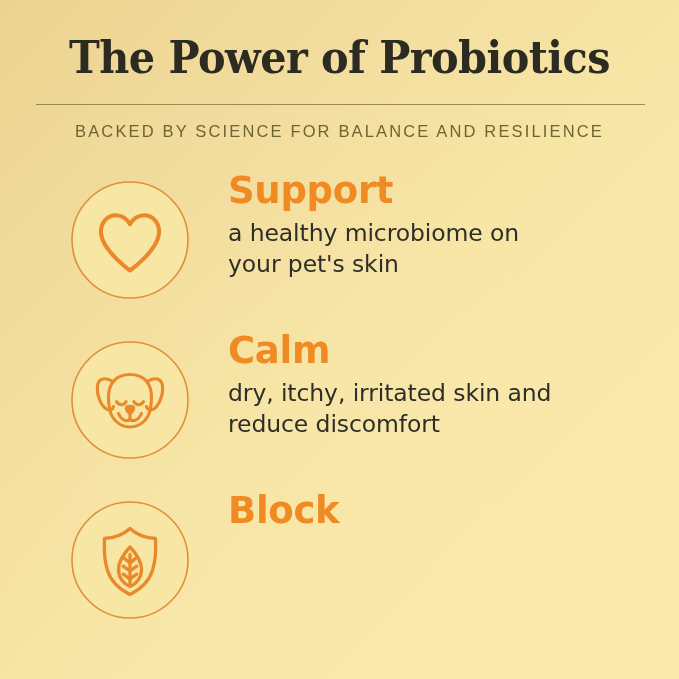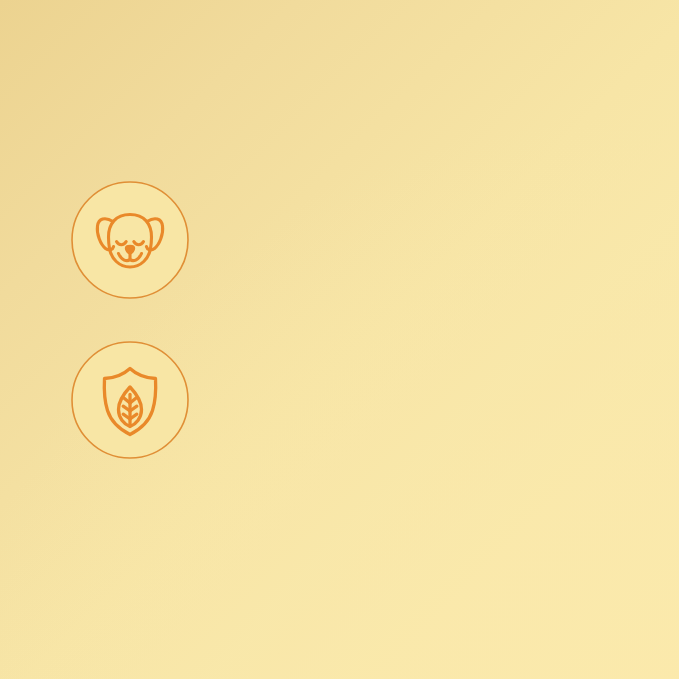--- a/index.html
+++ b/index.html
@@ -115,23 +115,41 @@
     letter-spacing: -0.1px;
     color: #2e2e28;
     white-space: pre-line;
   }
 </style>
 </head>
 <body>
 
 <div id="poster">
 
+  <div class="header">
+    <h1 class="title">The Power of Probiotics</h1>
+    <div class="divider"></div>
+    <p class="subtitle">BACKED BY SCIENCE FOR BALANCE AND RESILIENCE</p>
+  </div>
 
   <div class="features">
 
+    <div class="feature">
+      <div class="icon-wrap">
+        <svg viewBox="0 0 120 120" xmlns="http://www.w3.org/2000/svg">
+          <circle cx="60" cy="60" r="58" fill="#f8e6a5" stroke="#e08f36" stroke-width="1.6"></circle>
+          <path d="M60 90.5 C60 90.5 33.5 71.5 31.2 54.5 C29.6 42.8 37.6 35.2 45.8 35.2 C52.4 35.2 57.2 39.4 60 44.2 C62.8 39.4 67.6 35.2 74.2 35.2 C82.4 35.2 90.4 42.8 88.8 54.5 C86.5 71.5 60 90.5 60 90.5 Z" fill="none" stroke="#e9892a" stroke-width="4.1" stroke-linecap="round" stroke-linejoin="round"></path>
+        </svg>
+      </div>
+      <div class="feature-text">
+        <div class="feature-heading">Support</div>
+        <div class="feature-body">a healthy microbiome on
+your pet's skin</div>
+      </div>
+    </div>
 
     <div class="feature">
       <div class="icon-wrap">
         <svg viewBox="0 0 120 120" xmlns="http://www.w3.org/2000/svg">
           <circle cx="60" cy="60" r="58" fill="#f8e6a5" stroke="#e08f36" stroke-width="1.6"></circle>
           <g fill="none" stroke="#e9892a" stroke-width="3.1" stroke-linecap="round" stroke-linejoin="round">
 
             <path d="M43 41.5 C35 36.5 28.5 38.5 27.5 46 C26.4 54.2 30.5 64.5 35.5 68.5 C39.2 71.4 42.8 69.6 43.6 66.5"></path>
 
             <path d="M77 41.5 C85 36.5 91.5 38.5 92.5 46 C93.6 54.2 89.5 64.5 84.5 68.5 C80.8 71.4 77.2 69.6 76.4 66.5"></path>
@@ -141,20 +159,25 @@
             <path d="M46.5 61.5 C48.8 65.8 53.8 65.8 56.2 61.5"></path>
             <path d="M63.8 61.5 C66.2 65.8 71.2 65.8 73.5 61.5"></path>
 
             <path d="M60 73.5 L60 79.5"></path>
 
             <path d="M48.5 73.5 C51.5 80.5 57 82 60 79.5 C63 82 68.5 80.5 71.5 73.5"></path>
           </g>
 
           <path d="M55.6 68.2 C55.6 66.6 57.2 65.6 60 65.6 C62.8 65.6 64.4 66.6 64.4 68.2 C64.4 70.4 62.2 73.6 60 73.6 C57.8 73.6 55.6 70.4 55.6 68.2 Z" fill="#e9892a" stroke="#e9892a" stroke-width="1.6" stroke-linejoin="round"></path>
         </svg>
+      </div>
+      <div class="feature-text">
+        <div class="feature-heading">Calm</div>
+        <div class="feature-body">dry, itchy, irritated skin and
+reduce discomfort</div>
       </div>
     </div>
 
     <div class="feature">
       <div class="icon-wrap">
         <svg viewBox="0 0 120 120" xmlns="http://www.w3.org/2000/svg">
           <circle cx="60" cy="60" r="58" fill="#f8e6a5" stroke="#e08f36" stroke-width="1.6"></circle>
           <g fill="none" stroke="#e9892a" stroke-width="3.3" stroke-linecap="round" stroke-linejoin="round">
 
             <path d="M60 28.5 C53.5 34.5 45 38 34.5 38.5 C34.5 38.5 33.5 58 37.5 70.5 C41.8 83.8 52 90.5 60 94.5 C68 90.5 78.2 83.8 82.5 70.5 C86.5 58 85.5 38.5 85.5 38.5 C75 38 66.5 34.5 60 28.5 Z"></path>
@@ -166,17 +189,18 @@
             <path d="M60 63 L54.2 58.2"></path>
             <path d="M60 63 L65.8 58.2"></path>
             <path d="M60 71 L53.2 66.2"></path>
             <path d="M60 71 L66.8 66.2"></path>
             <path d="M60 79 L53.2 74.2"></path>
             <path d="M60 79 L66.8 74.2"></path>
           </g>
         </svg>
       </div>
       <div class="feature-text">
+        <div class="feature-heading">Block</div>
       </div>
     </div>
 
   </div>
 </div>
 
 </body></html>

